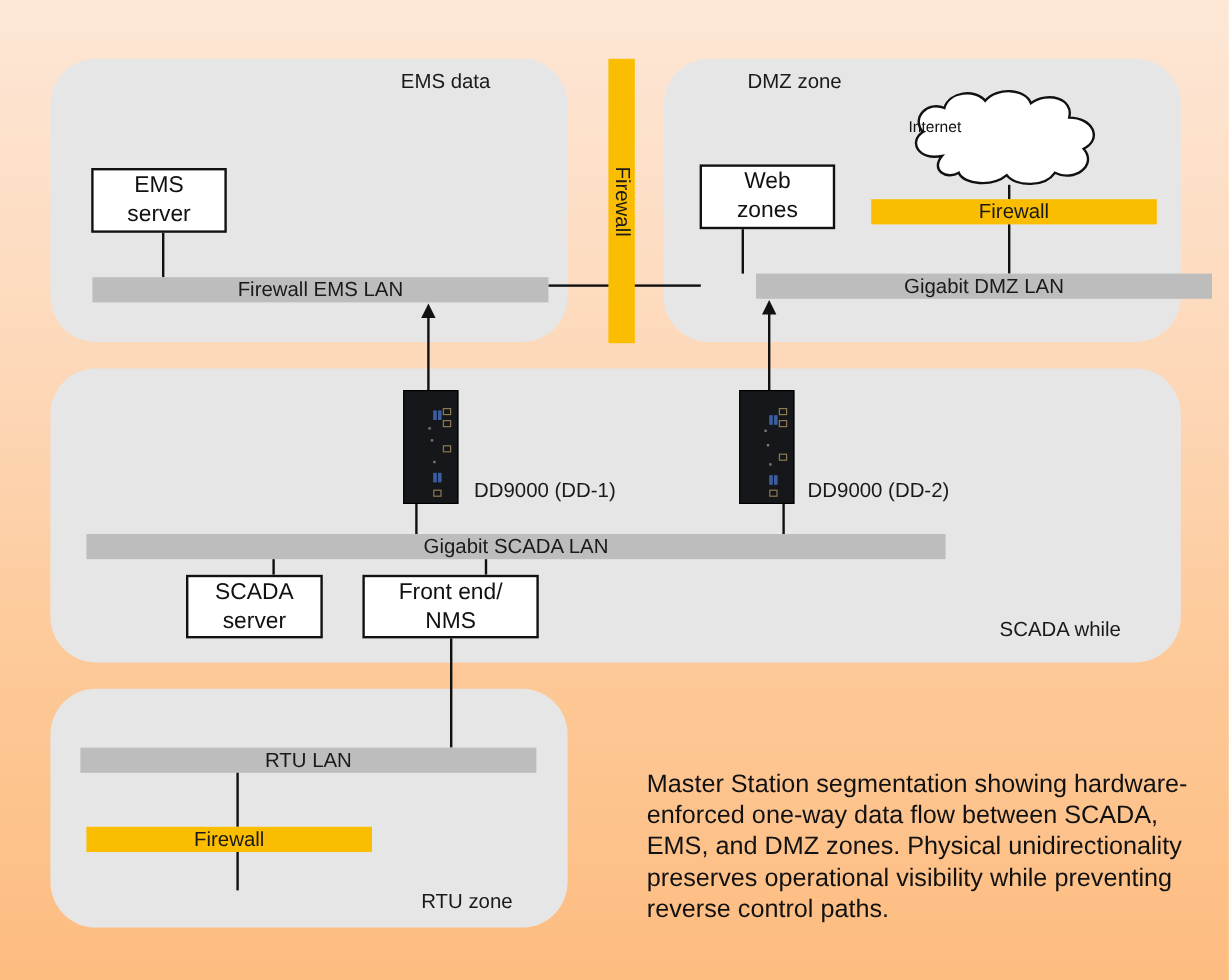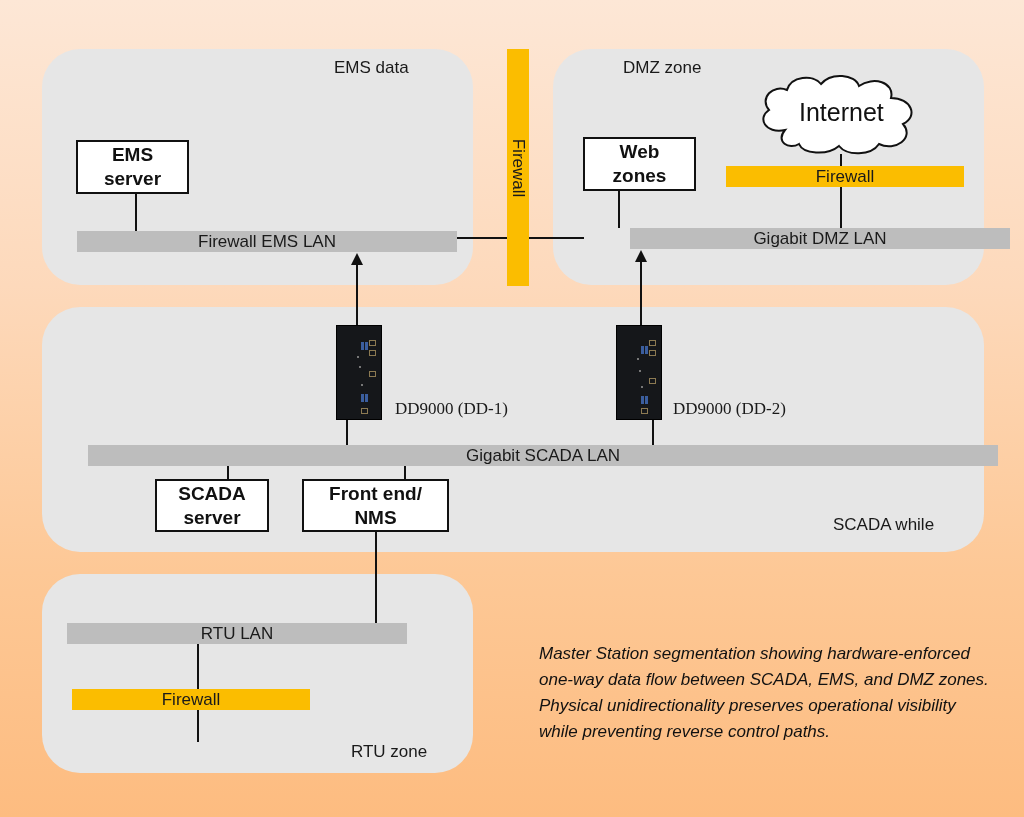--- a/index.html
+++ b/index.html
@@ -20,40 +20,40 @@
   }
   .fw {
     position: absolute; background: #fbbd00;
     display: flex; align-items: center; justify-content: center;
     font-size: 17px; color: #1a1a1a;
   }
   .fw-vert span { transform: rotate(90deg); white-space: nowrap; display: inline-block; }
   .box {
     position: absolute; background: #fff; border: 2px solid #111;
     display: flex; align-items: center; justify-content: center; text-align: center;
-    font-size: 19px; line-height: 24px; box-sizing: border-box; white-space: pre-line; font-weight: bold;
+    font-size: 19px; line-height: 24px; box-sizing: border-box; white-space: pre-line;
   }
   .vline { position: absolute; width: 2px; background: #111; }
   .hline { position: absolute; height: 2px; background: #111; }
   .device {
     position: absolute; width: 46px; height: 95px; background: #15171a;
     border: 1px solid #000; box-sizing: border-box;
   }
   .device .port { position: absolute; width: 7px; height: 6px; border: 1px solid #8c7a52; box-sizing: border-box; }
   .device .usb { position: absolute; width: 3px; height: 8px; background: #3b5e9e; }
   .device .dot { position: absolute; width: 2px; height: 2px; background: #777; }
-  .dev-label { position: absolute; font-size: 17px; color: #1a1a1a; white-space: nowrap; font-family: Liberation Serif, serif; }
+  .dev-label { position: absolute; font-size: 17px; color: #1a1a1a; white-space: nowrap; }
   .arrow-up {
     position: absolute; width: 0; height: 0;
     border-left: 6px solid transparent; border-right: 6px solid transparent;
     border-bottom: 12px solid #111;
   }
   .caption {
     position: absolute; left: 539px; top: 641px; width: 460px;
-    font-style: italic; font-size: 17px; line-height: 26px; color: #111;
+    font-size: 21px; line-height: 26px; color: #111;
   }
   svg.cloud { position: absolute; left: 755px; top: 72px; }
 </style>
 </head>
 <body>
 
 <div class="zone" style="left:42px;top:49px;width:431px;height:236px;"></div>
 <div class="zone-label" style="left:334px;top:58px;">EMS data</div>
 
 <div class="zone" style="left:553px;top:49px;width:431px;height:236px;"></div>
@@ -76,21 +76,21 @@
 <div class="vline" style="left:135px;top:194px;height:37px;"></div>
 <div class="lan" style="left:77px;top:231px;width:380px;">Firewall EMS LAN</div>
 
 <div class="box" style="left:583px;top:137px;width:113px;height:54px;">Web
 zones</div>
 <div class="vline" style="left:618px;top:191px;height:37px;"></div>
 
 <svg class="cloud" width="166" height="84" viewBox="0 0 166 84">
   <path d="M30 58 C10 62 2 46 14 38 C4 26 18 12 32 18 C36 4 58 2 66 12 C76 0 100 2 104 14 C118 4 140 10 136 26 C156 26 164 44 148 52 C160 66 140 80 124 72 C116 84 92 84 84 74 C72 84 48 82 44 72 C34 78 20 70 30 58 Z" fill="#fff" stroke="#111" stroke-width="2"></path>
 </svg>
-<div style="position:absolute;left:799px;top:98px;font-size:25px;">Internet</div>
+<div style="position:absolute;left:757px;top:98px;font-size:13px;">Internet</div>
 <div class="vline" style="left:840px;top:154px;height:12px;"></div>
 <div class="fw" style="left:726px;top:166px;width:238px;height:21px;">
   <span>Firewall</span>
 </div>
 <div class="vline" style="left:840px;top:187px;height:41px;"></div>
 <div class="lan" style="left:584px;top:228px;width:380px;margin-left:46px;">Gigabit DMZ LAN</div>
 
 <div class="arrow-up" style="left:351px;top:253px;"></div>
 <div class="vline" style="left:356px;top:264px;height:61px;"></div>
 <div class="device" style="left:336px;top:325px;">
@@ -120,30 +120,30 @@
   <div class="usb" style="left:28px;top:20px;"></div>
   <div class="usb" style="left:24px;top:70px;"></div>
   <div class="usb" style="left:28px;top:70px;"></div>
   <div class="dot" style="left:20px;top:32px;"></div>
   <div class="dot" style="left:22px;top:44px;"></div>
   <div class="dot" style="left:24px;top:60px;"></div>
 </div>
 <div class="dev-label" style="left:673px;top:399px;">DD9000 (DD-2)</div>
 <div class="vline" style="left:652px;top:420px;height:25px;"></div>
 
-<div class="lan" style="left:72px;top:445px;width:910px;margin-left:16px;">Gigabit SCADA LAN</div>
+<div class="lan" style="left:72px;top:445px;width:716px;">Gigabit SCADA LAN</div>
 <div class="vline" style="left:227px;top:466px;height:13px;"></div>
 <div class="box" style="left:155px;top:479px;width:114px;height:53px;">SCADA
 server</div>
 <div class="vline" style="left:404px;top:466px;height:13px;"></div>
 <div class="box" style="left:302px;top:479px;width:147px;height:53px;">Front end/
 NMS</div>
 
 <div class="vline" style="left:375px;top:532px;height:91px;"></div>
 
-<div class="lan" style="left:67px;top:623px;width:340px;">RTU LAN</div>
+<div class="lan" style="left:67px;top:623px;width:380px;">RTU LAN</div>
 <div class="vline" style="left:197px;top:644px;height:45px;"></div>
 <div class="fw" style="left:72px;top:689px;width:238px;height:21px;">
   <span>Firewall</span>
 </div>
 <div class="vline" style="left:197px;top:710px;height:32px;"></div>
 
 <div class="caption">Master Station segmentation showing hardware-enforced one-way data flow between SCADA, EMS, and DMZ zones. Physical unidirectionality preserves operational visibility while preventing reverse control paths.</div>
 
 </body></html>

